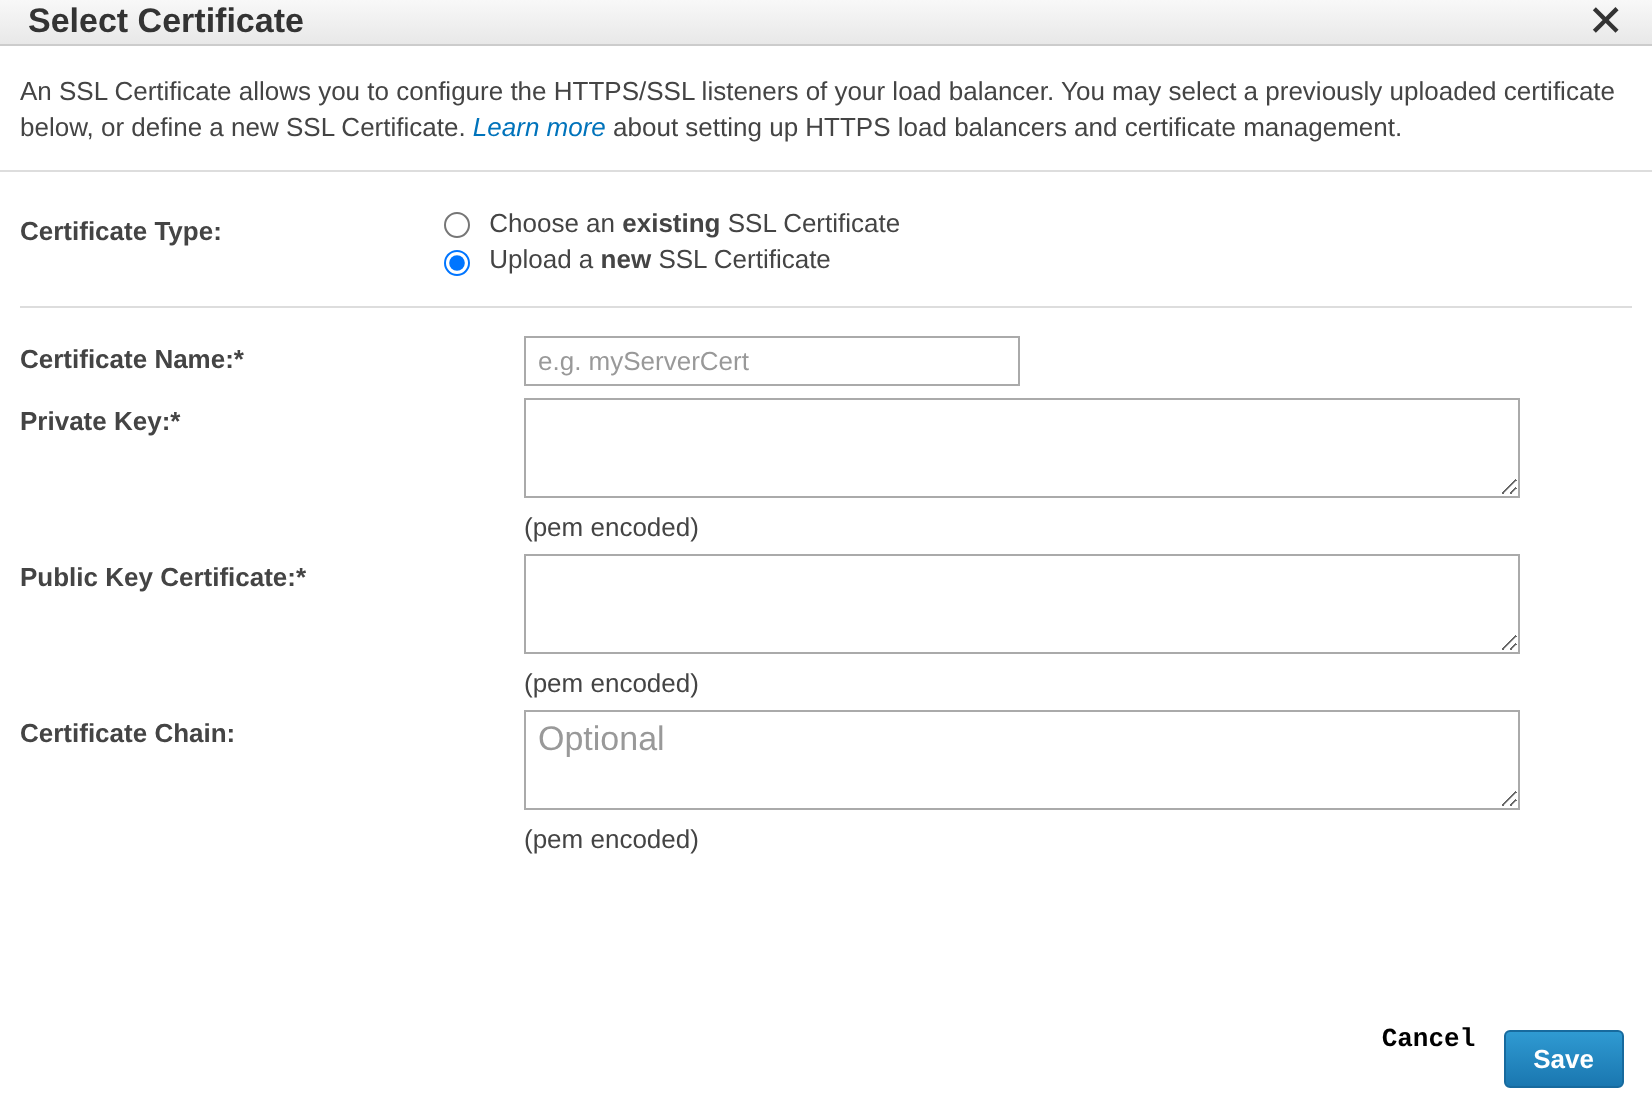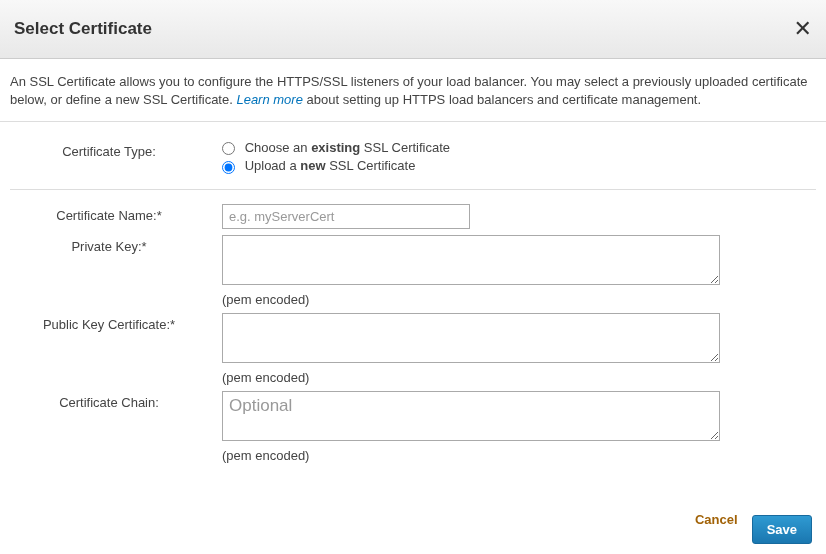--- a/index.html
+++ b/index.html
@@ -7,21 +7,21 @@
       font-family: Arial, Helvetica, sans-serif;
       font-size: 13px;
       color: #333;
       width: 826px;
       height: 554px;
       background: #fff;
     }
     .dialog-header {
       background: linear-gradient(to bottom, #f8f8f8, #e8e8e8);
       border-bottom: 1px solid #ccc;
-      padding: 18px 14px;
+      padding: 0 14px;
       display: flex;
       justify-content: space-between;
       align-items: center;
     }
     .dialog-title {
       font-size: 17px;
       font-weight: bold;
       color: #333;
     }
     .close-x {
@@ -47,25 +47,26 @@
       padding: 10px 10px 0 10px;
     }
     .radio-section {
       padding: 8px 0 12px 0;
       border-bottom: 1px solid #ddd;
       display: flex;
     }
     .form-row {
       display: flex;
       padding: 6px 0 0 0;
+      gap: 40px;
     }
     .form-label {
       width: 212px;
-      text-align: center;
-      font-weight: normal;
+      text-align: left;
+      font-weight: bold;
       color: #444;
       padding-top: 4px;
       padding-right: 14px;
       font-size: 13px;
     }
     .form-control {
       flex: 1;
     }
     .radio-option {
       display: block;
@@ -103,26 +104,27 @@
     }
     .footer {
       position: absolute;
       bottom: 10px;
       right: 14px;
       display: flex;
       align-items: center;
       gap: 14px;
     }
     .btn-cancel {
-      color: #a16207;
+      color: #000000;
       font-weight: bold;
       font-size: 13px;
       cursor: pointer;
       background: none;
       border: none;
+      font-family: Liberation Mono, monospace;
     }
     .btn-save {
       background: #007dbc;
       background: linear-gradient(to bottom, #2f9ad2, #1a77b0);
       color: #fff;
       font-weight: bold;
       font-size: 13px;
       border: 1px solid #176a9e;
       border-radius: 3px;
       padding: 6px 14px;

